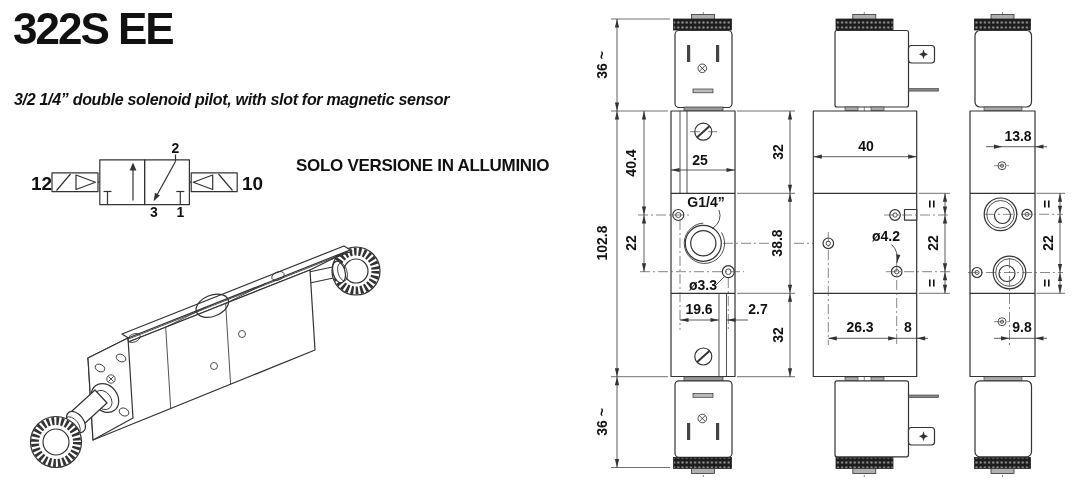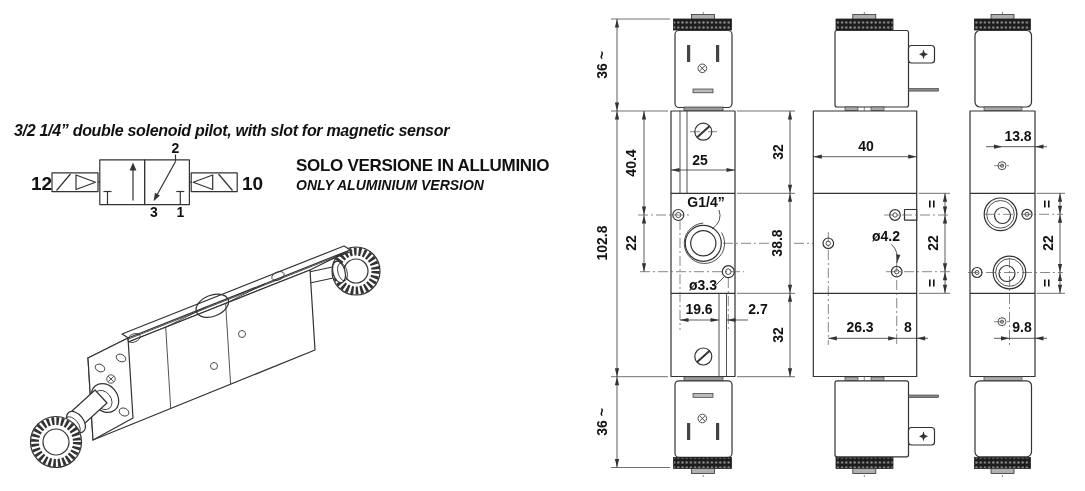--- a/index.html
+++ b/index.html
@@ -2,42 +2,42 @@
 <html><head>
 <meta charset="utf-8">
 <style>
   html,body{margin:0;padding:0;background:#fff;}
   .page{
     position:relative;width:1085px;height:491px;background:#fff;overflow:hidden;
     font-family:"Liberation Sans", sans-serif;color:#111;
   }
   .title{position:absolute;left:13px;top:4px;font-size:44px;font-weight:bold;letter-spacing:-2px;}
   .sub-it{position:absolute;left:14px;top:64px;font-size:19px;font-weight:bold;letter-spacing:-0.3px;}
-  .sub-en{position:absolute;left:14px;top:91px;font-size:16px;font-weight:bold;font-style:italic;letter-spacing:-0.3px;margin-top:31px;}
+  .sub-en{position:absolute;left:14px;top:91px;font-size:16px;font-weight:bold;font-style:italic;letter-spacing:-0.3px;}
   .note1{position:absolute;left:296px;top:156px;font-size:17px;font-weight:bold;letter-spacing:-0.3px;}
   .note2{position:absolute;left:296px;top:177px;font-size:14px;font-weight:bold;font-style:italic;}
   svg{position:absolute;}
   .ln{fill:none;stroke:#333;stroke-width:1.2;stroke-linejoin:round;}
   .lnth{fill:none;stroke:#333;stroke-width:0.85;}
   .fw{fill:#fff;stroke:#333;stroke-width:1.2;stroke-linejoin:round;}
   .cl{fill:none;stroke:#555;stroke-width:0.7;stroke-dasharray:10 3 2 3;}
   .dim{fill:none;stroke:#333;stroke-width:0.8;}
   .ext{fill:none;stroke:#333;stroke-width:0.7;}
   .dtxt{font-family:"Liberation Sans",sans-serif;font-size:14px;font-weight:bold;fill:#111;}
   .ptxt{font-family:"Liberation Sans",sans-serif;font-size:14px;font-weight:bold;fill:#111;}
   .btxt{font-family:"Liberation Sans",sans-serif;font-size:19px;font-weight:bold;fill:#111;}
 </style>
 </head>
 <body>
 
 <div class="page">
 
+  <div class="title">322S EE</div>
   <div class="sub-en">3/2 1/4” double solenoid pilot, with slot for magnetic sensor</div>
   <div class="note1">SOLO VERSIONE IN ALLUMINIO</div>
-  <div class="note2">ONLY ALUMINIUM VERSION</div>
 
   <svg style="left:25px;top:138px" width="252" height="90" viewBox="25 138 252 90">
     <g>
       <text class="btxt" x="31" y="190">12</text>
       <rect class="ln" x="52" y="172.8" width="46" height="18.8"></rect>
       <line class="ln" x1="56.5" y1="190.5" x2="70.5" y2="174"></line>
       <polygon class="ln" points="76,175 76,189.5 95.5,182.2"></polygon>
       <line class="ln" x1="98" y1="182.2" x2="99.8" y2="182.2"></line>
       <rect class="ln" x="99.8" y="159.8" width="44.8" height="44.8"></rect>
       <rect class="ln" x="144.6" y="159.8" width="44.8" height="44.8"></rect>

